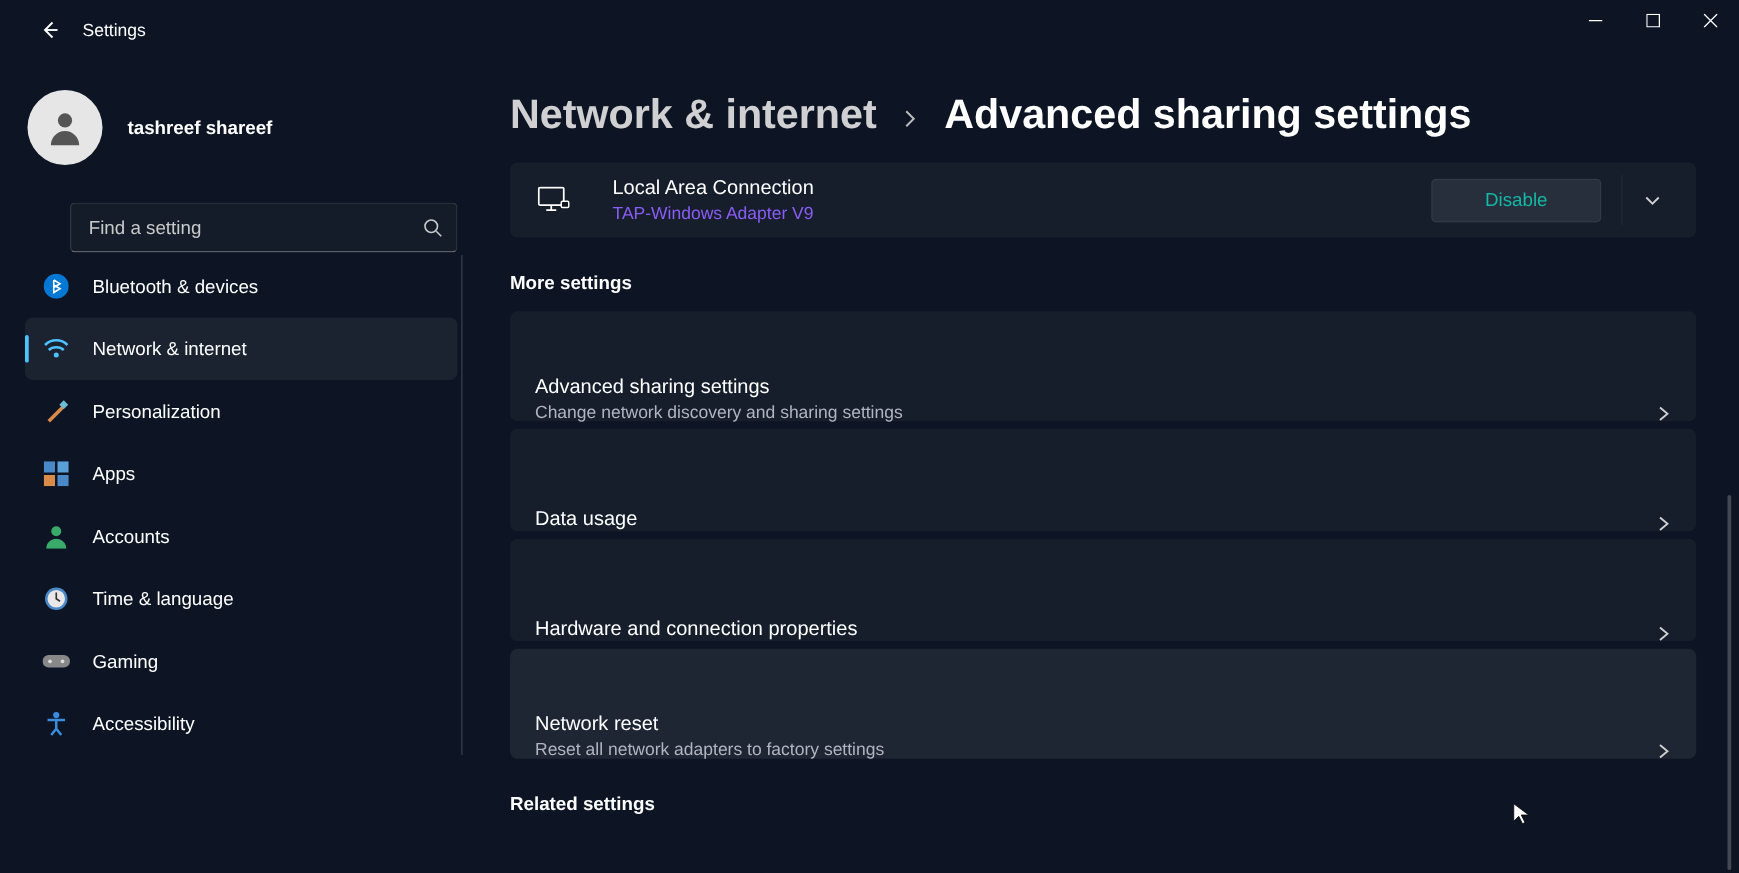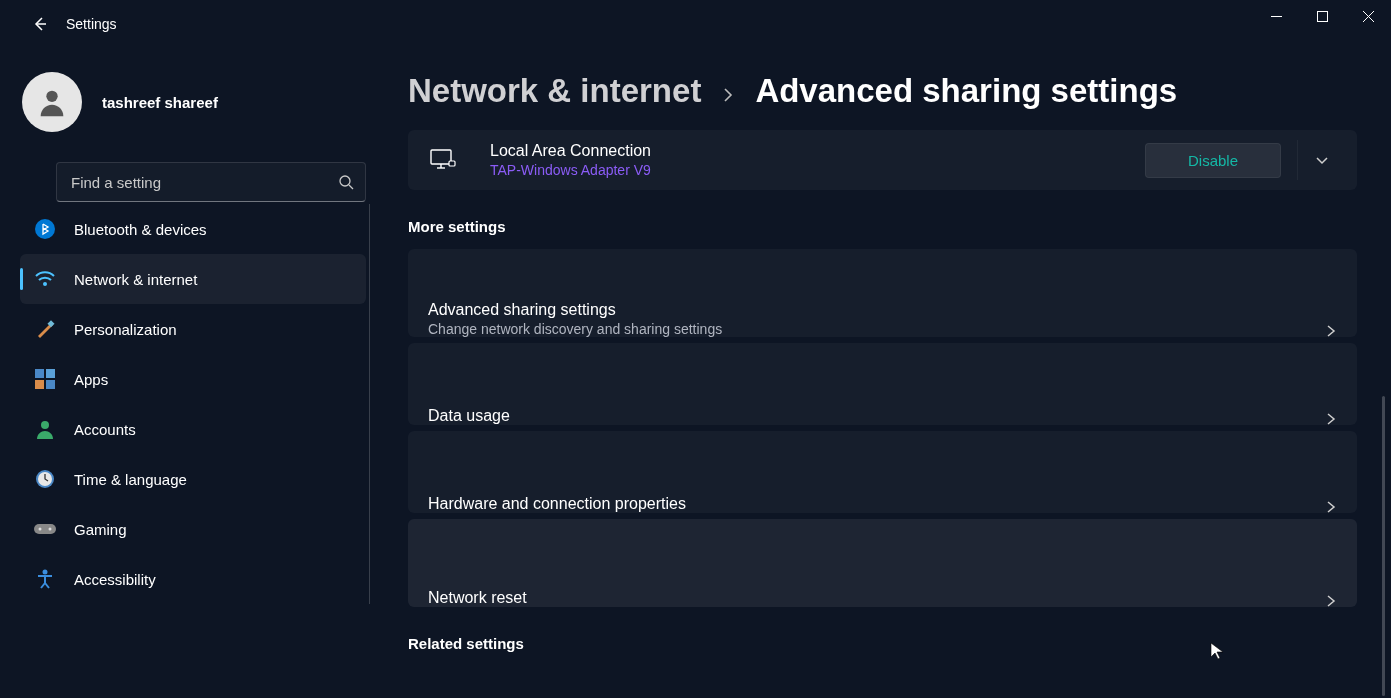--- a/index.html
+++ b/index.html
@@ -424,20 +424,21 @@
       <span class="chev">
           <svg width="12" height="12" viewBox="0 0 12 12">
             <path d="M3 1 L9 6 L3 11" stroke="#cfcfcf" stroke-width="1.5" fill="none"></path>
           </svg>
         </span>
     </div>
 
     <div class="list-card tall hover">
       <div class="list-text">
         <div class="list-title">Network reset</div>
+        <div class="list-sub">Reset all network adapters to factory settings</div>
       </div>
       <span class="chev">
           <svg width="12" height="12" viewBox="0 0 12 12">
             <path d="M3 1 L9 6 L3 11" stroke="#cfcfcf" stroke-width="1.5" fill="none"></path>
           </svg>
         </span>
     </div>
 
     <div class="section-heading">Related settings</div>
 

